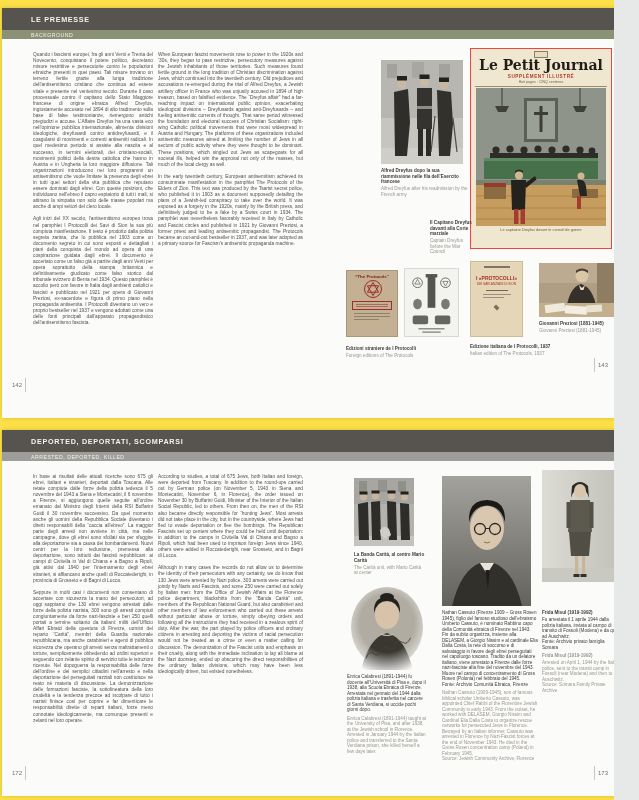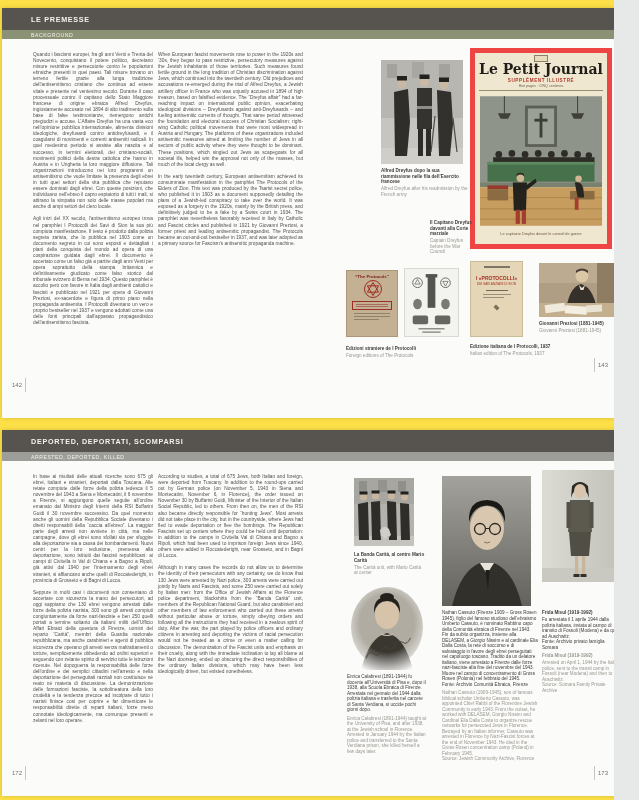--- a/index.html
+++ b/index.html
@@ -26,21 +26,21 @@
 
   .cap { position:absolute; font-size:4.6px; line-height:5.5px; color:#3f3d3a; }
   .cap .b { font-weight:bold; margin-bottom:1.5px; }
   .cap .g { color:#9a978f; }
   .cap .blk { margin-bottom:3px; }
 
   .pageno { position:absolute; display:flex; align-items:center; gap:3px; font-size:6px; color:#73716d; }
   .pageno .rule { width:1px; height:14px; background:#c6c5c1; }
 
   
-  .journal { position:absolute; background:#f0e7d0; border:5px solid #ef4444; box-sizing:border-box; }
+  .journal { position:absolute; background:#f0e7d0; border:1px solid #ef4444; box-sizing:border-box; }
   .journal .stamp { position:absolute; top:2px; left:50%; transform:translateX(-50%); width:14px; height:7px; border:1px solid #8d8164; background:#e7dcbd; box-sizing:border-box; }
   .journal .mast { font-family:"DejaVu Serif", serif; font-weight:bold; font-size:14px; color:#211e19; text-align:center; margin-top:8px; white-space:nowrap; }
   .journal .subrow { text-align:center; font-size:4.6px; font-weight:bold; color:#b23a2c; letter-spacing:.6px; margin-top:1px; }
   .journal .tag { text-align:center; font-size:3.6px; color:#6e6450; margin-top:1px; }
   .journal .mrule { height:1px; background:#9a8d6d; margin:2px 4px 1px 4px; }
   .journal .illo { margin:0 5px; height:138px; }
   .journal .illo svg { display:block; width:100%; height:100%; }
   .journal .jcap { text-align:center; font-size:3.8px; color:#6b5a3e; margin-top:2px; }
 
   

